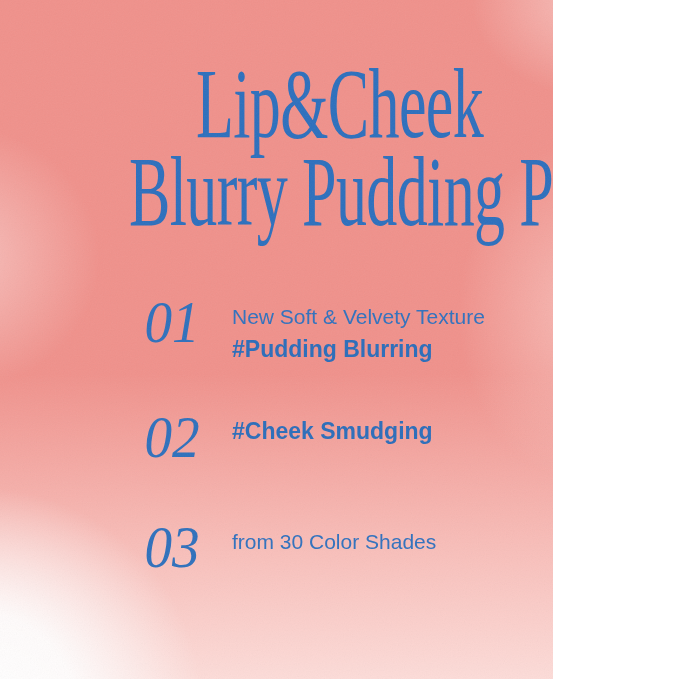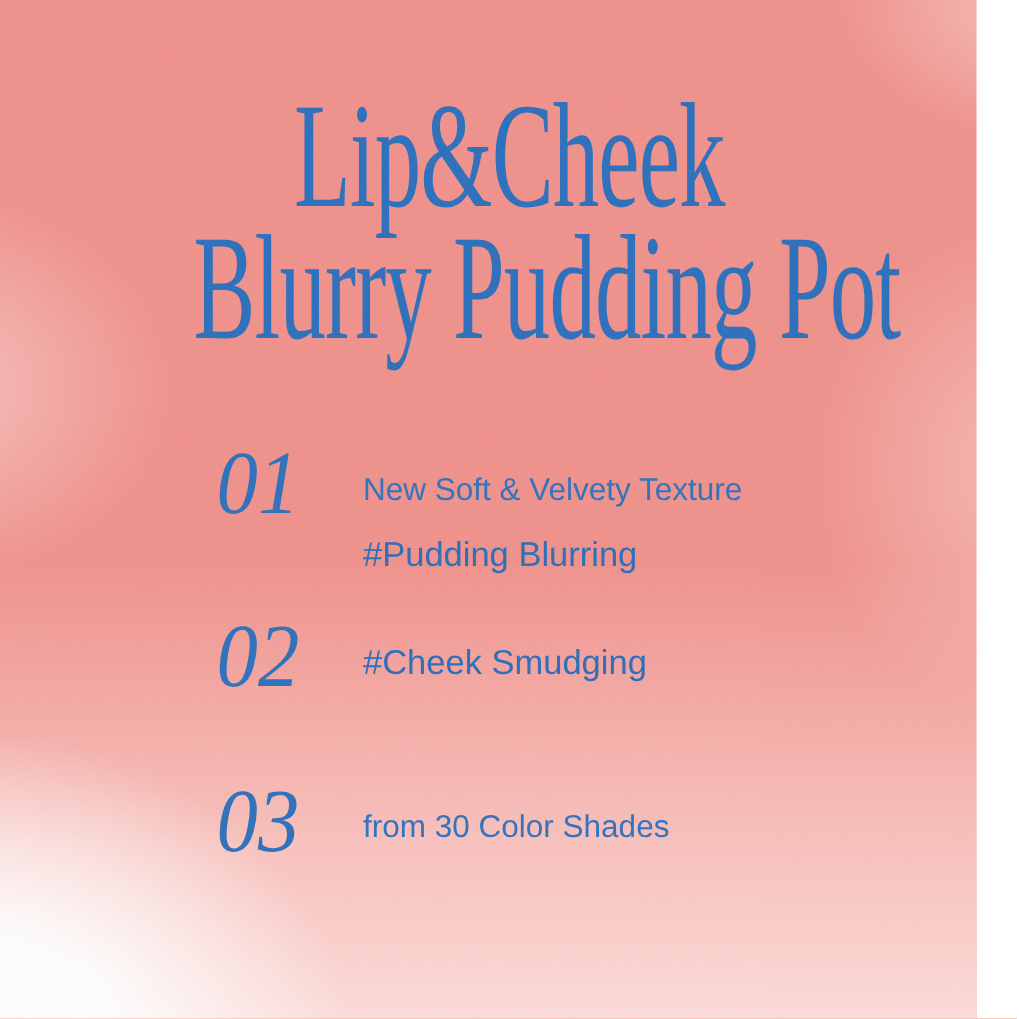--- a/index.html
+++ b/index.html
@@ -1,20 +1,20 @@
 <!DOCTYPE html>
 <html><head>
 <meta charset="utf-8">
 <style>
   html, body { margin: 0; padding: 0; }
   body { width: 679px; height: 679px; font-family: "Liberation Sans", sans-serif; }
 
   .poster {
     position: relative;
-    width: 651px;
+    width: 553px;
     height: 679px;
     overflow: hidden;
     background-color: #F0918B;
     background-image:
       radial-gradient(ellipse 58% 46% at -4% 104%, rgba(255,255,255,1) 0%, rgba(255,255,255,0.92) 30%, rgba(255,255,255,0) 70%),
       radial-gradient(ellipse 40% 30% at -8% 38%, rgba(255,243,242,0.5) 0%, rgba(255,243,242,0) 65%),
       radial-gradient(ellipse 34% 38% at 105% 46%, rgba(255,226,221,0.5) 0%, rgba(255,226,221,0) 65%),
       radial-gradient(ellipse 38% 24% at 108% 0%, rgba(255,236,233,0.55) 0%, rgba(255,236,233,0) 60%),
       linear-gradient(180deg, rgba(255,255,255,0) 0%, rgba(255,255,255,0) 55%, rgba(255,225,221,0.55) 80%, rgba(255,233,230,0.85) 100%);
   }
@@ -63,28 +63,28 @@
     font-weight: 400;
     font-size: 60px;
     line-height: 60px;
     color: #2E70BC;
     transform: scaleX(0.92);
     transform-origin: 50% 0;
   }
 
   .lines { position: absolute; left: 228px; top: 0; }
   .lines p {
-    margin: 14px;
+    margin: 4px;
     font-size: 21px;
     line-height: 29px;
     color: #3071BE;
     white-space: nowrap;
   }
   .lines p.hashtag {
-    font-weight: 400;
+    font-weight: 700;
     font-size: 23px;
     color: #2B6DBA;
   }
 </style>
 </head>
 <body>
 
 <div class="poster">
 
   <h1 class="title">

